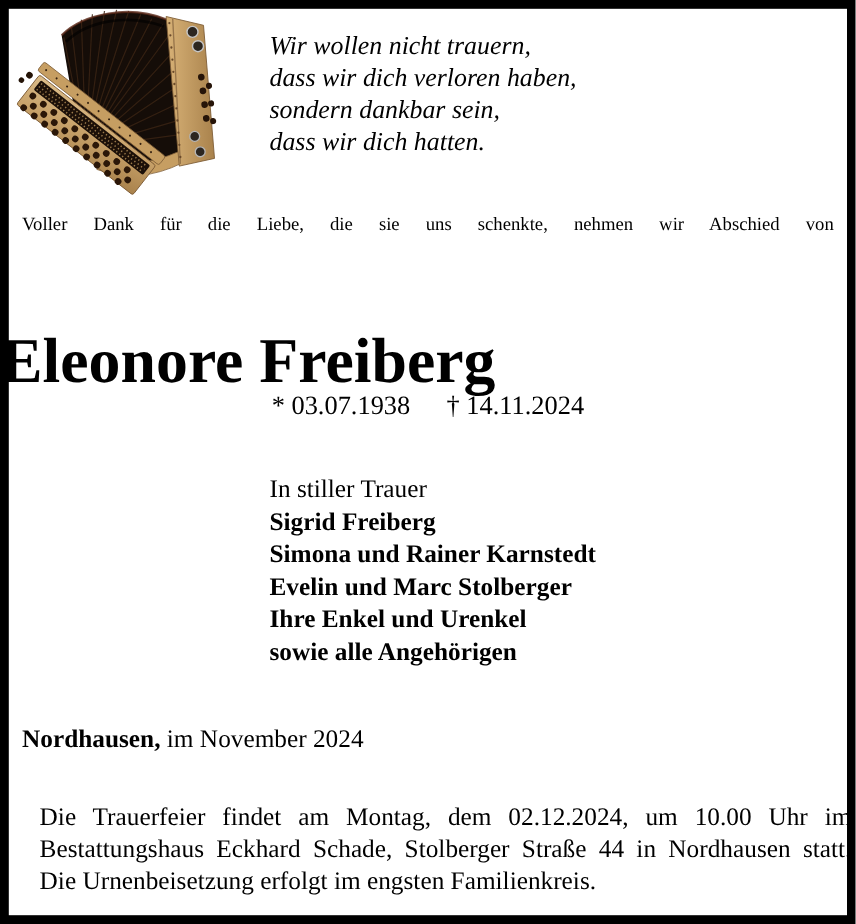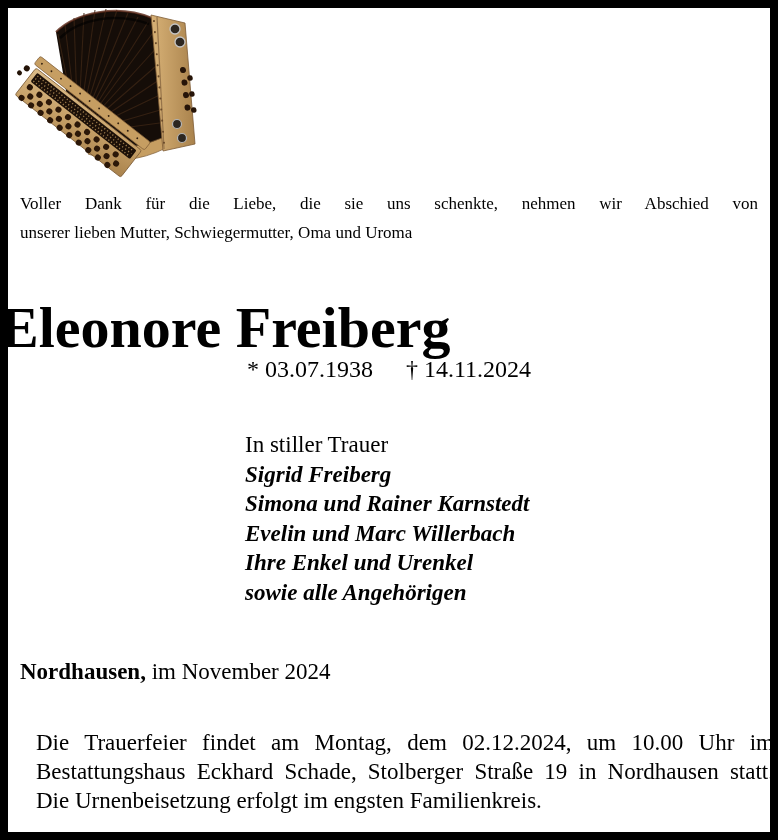--- a/index.html
+++ b/index.html
@@ -67,21 +67,21 @@
     line-height: 28px;
   }
   .mourners {
     position: absolute;
     left: 245px;
     top: 430px;
     font-size: 23px;
     line-height: 29.6px;
     white-space: nowrap;
   }
-  .mourners .m-name { font-weight: bold; font-style: italic; }
+  .mourners .m-name { font-weight: bold; }
   .closing {
     position: absolute;
     left: 20px;
     top: 657px;
     font-size: 23px;
     line-height: 29px;
     white-space: nowrap;
   }
   .closing .city { font-weight: bold; margin-top: 33px; }
   .funeral {
@@ -163,47 +163,52 @@
       <g stroke="#2b1708" stroke-linecap="round" fill="none">
         <path d="M7,19 H128" stroke-width="6" stroke-dasharray="0.1 12"></path>
         <path d="M13,26 H122" stroke-width="6" stroke-dasharray="0.1 12"></path>
         <path d="M7,32.5 H128" stroke-width="6" stroke-dasharray="0.1 12"></path>
       </g>
       <circle cx="-7" cy="6" r="3" fill="#241307"></circle>
       <circle cx="-10" cy="14" r="2.5" fill="#241307"></circle>
     </g>
   </svg>
 
+  <div class="poem">
+    <div>Wir wollen nicht trauern,</div>
+    <div>dass wir dich verloren haben,</div>
+    <div>sondern dankbar sein,</div>
+    <div>dass wir dich hatten.</div>
+  </div>
 
   <div class="intro">
     <div class="jl">Voller Dank für die Liebe, die sie uns schenkte, nehmen wir Abschied von</div>
-    <div>unserer lieben Mutter, Schwiegermutter, Oma und Uroma</div>
   </div>
 
   <div class="deceased-name">Eleonore Freiberg</div>
 
   <div class="dates">
     <span>* 03.07.1938</span>
     <span>† 14.11.2024</span>
   </div>
 
   <div class="mourners">
     <div>In stiller Trauer</div>
     <div class="m-name">Sigrid Freiberg</div>
     <div class="m-name">Simona und Rainer Karnstedt</div>
-    <div class="m-name">Evelin und Marc Willerbach</div>
+    <div class="m-name">Evelin und Marc Stolberger</div>
     <div class="m-name">Ihre Enkel und Urenkel</div>
     <div class="m-name">sowie alle Angehörigen</div>
   </div>
 
   <div class="closing">
     <span class="city">Nordhausen,</span>
     <span>im November 2024</span>
   </div>
 
   <div class="funeral">
     <div class="jl">Die Trauerfeier findet am Montag, dem 02.12.2024, um 10.00 Uhr im</div>
-    <div class="jl">Bestattungshaus Eckhard Schade, Stolberger Straße 19 in Nordhausen statt.</div>
+    <div class="jl">Bestattungshaus Eckhard Schade, Stolberger Straße 44 in Nordhausen statt.</div>
     <div>Die Urnenbeisetzung erfolgt im engsten Familienkreis.</div>
   </div>
 
   <div class="border-overlay"></div>
 </div>
 
 </body></html>

